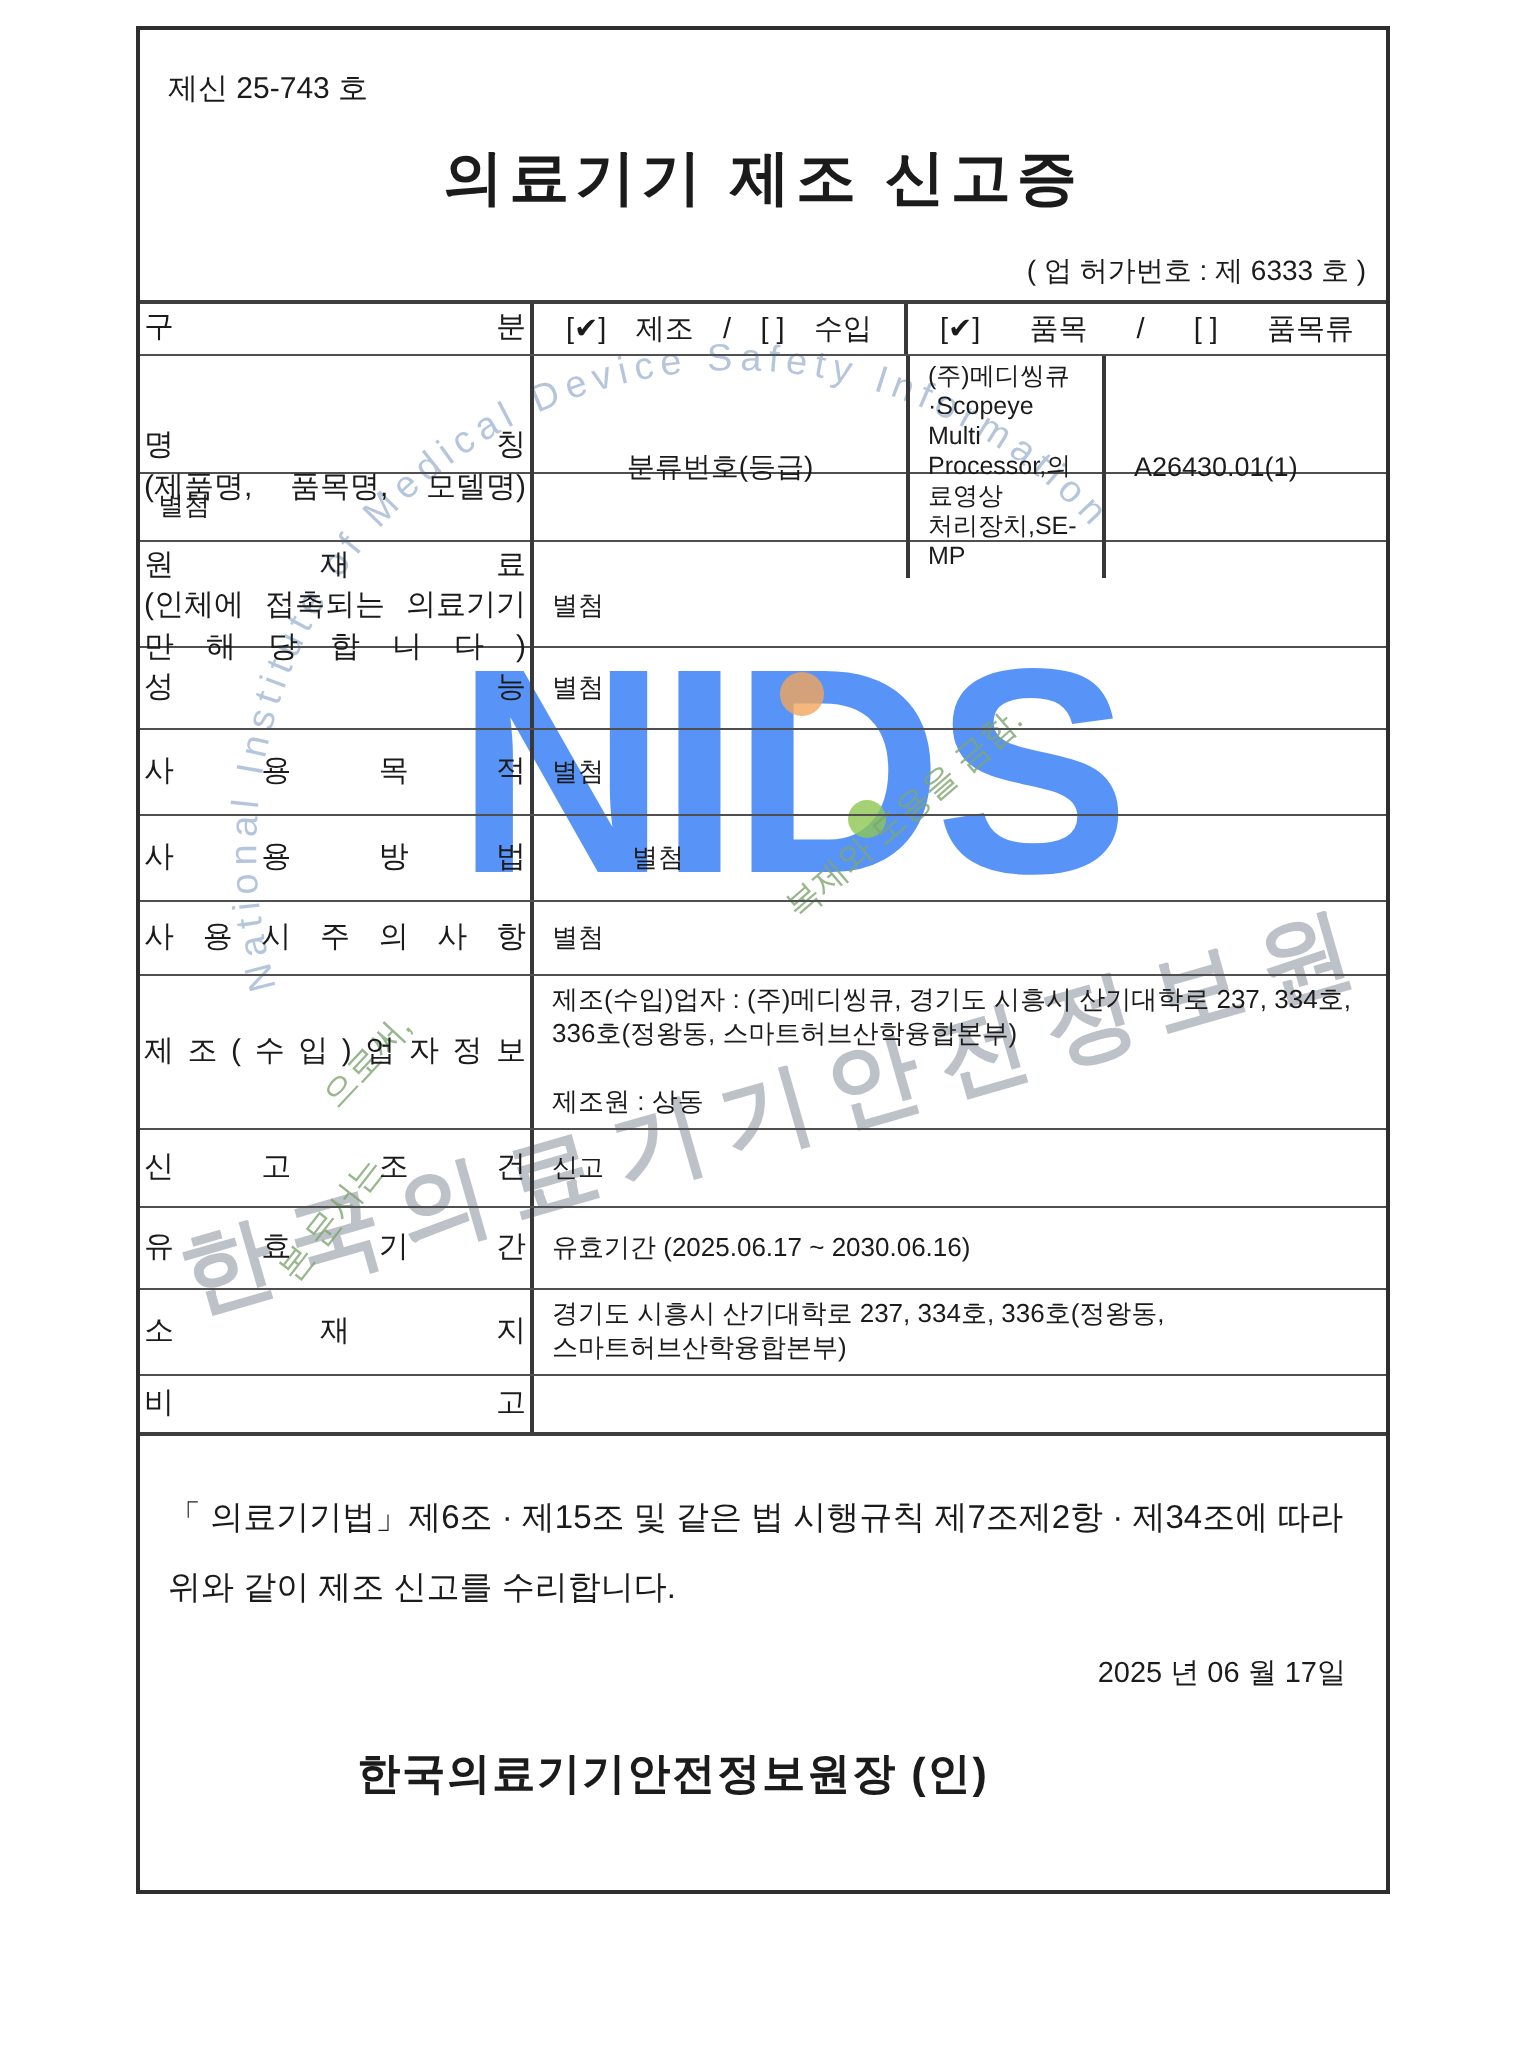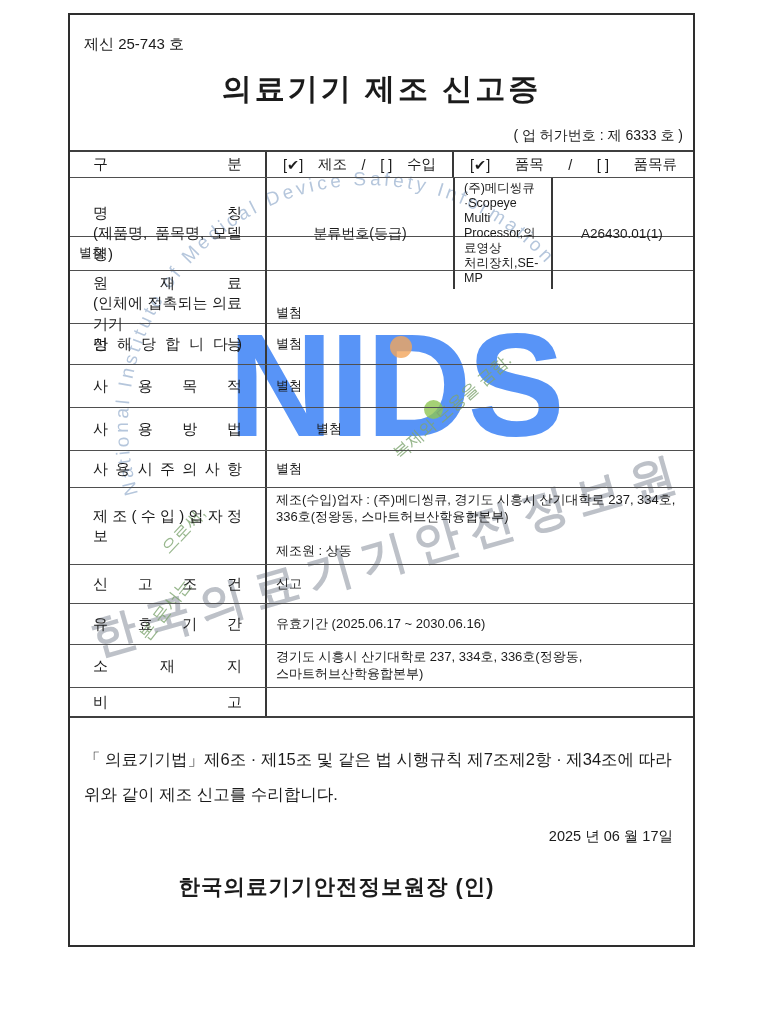--- a/index.html
+++ b/index.html
@@ -34,32 +34,32 @@
   .row{display:grid;border-top:1.6px solid #4f4f4f;}
   .row:first-child{border-top:none;}
   .row-cat{grid-template-columns:197px 187px 1fr;height:25px;}
   .row-name{grid-template-columns:197px 188px 98px 1fr;height:58px;}
   .row-std{grid-template-columns:197px 1fr;}
   .h-shape{height:33px;}  .h-material{height:52px;} .h-perf{height:40px;}
   .h-purpose{height:42px;}.h-method{height:42px;gap:40px;}  .h-caution{height:36px;}
   .h-mfginfo{height:76px;}.h-cond{height:38px;}    .h-valid{height:40px;}
   .h-addr{height:42px;}   .h-note{height:28px;}
   .cell{display:flex;flex-direction:column;justify-content:center;min-width:0;}
-  .lbl{padding:2px 23px;border-right:2px solid #383838;font-size:15px;}
+  .lbl{padding:2px 2px;border-right:2px solid #383838;font-size:15px;}
   .lbl .txt{width:100%;text-align:justify;text-align-last:justify;
             white-space:pre-line;line-height:1.35;}
   .val{padding:3px 9px;}
   .val .txt{font-size:13px;line-height:1.3;white-space:pre-line;}
   .val .txt.small{font-size:12.5px;line-height:1.2;}
   .chk{flex-direction:row;align-items:center;justify-content:space-between;
        padding:0 16px;font-size:14.5px;border-right:2px solid #383838;}
   .chk span{white-space:pre;}
   .row-cat .chk:last-child{border-right:none;}
   .clslbl{align-items:center;border-right:2px solid #383838;font-size:14px;text-align:center;}
-  .clsval{padding-left:28px;font-size:13.5px;}
+  .clsval{padding-left:14px;font-size:13.5px;}
   .vborder{border-right:2px solid #383838;}
   
   .statement{margin:24px 14px 0;font-size:16.5px;line-height:2.15;white-space:pre-line;}
   .dateline{margin:14px 20px 0 0;text-align:right;font-size:14.5px;}
   .sig{margin-top:26px;padding-right:90px;text-align:center;font-size:21.5px;
        font-weight:bold;letter-spacing:1px;}
 </style>
 </head>
 <body>
 

